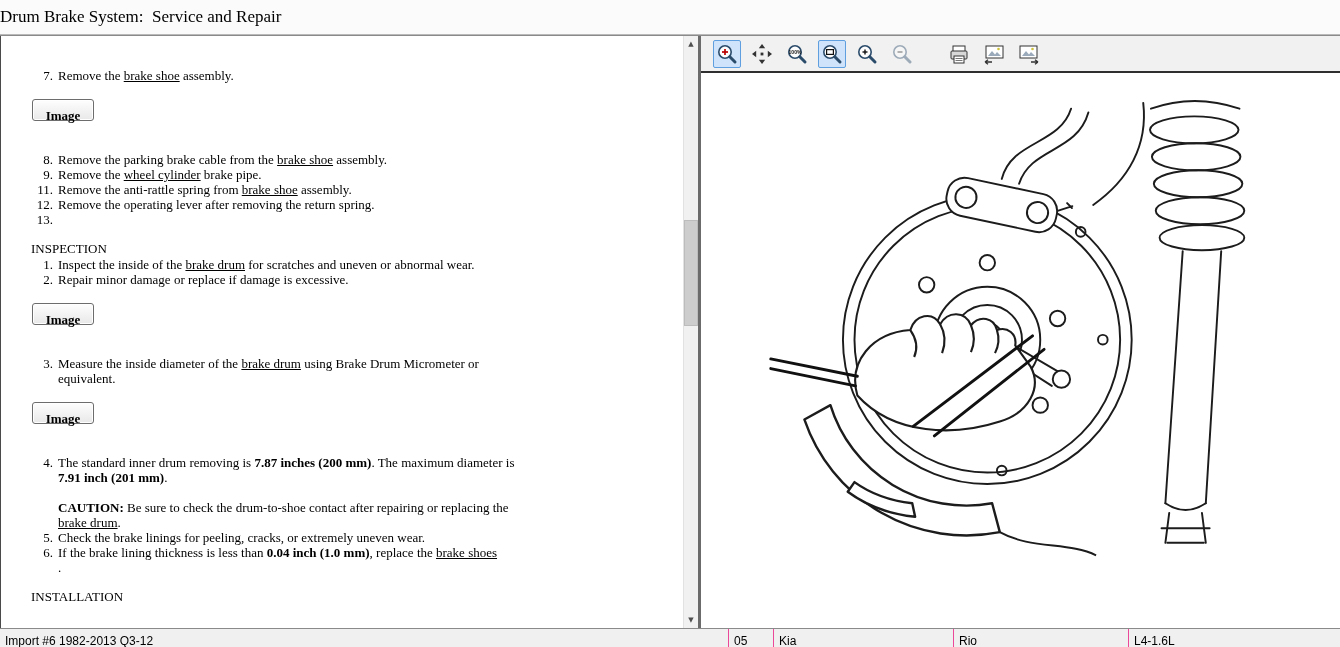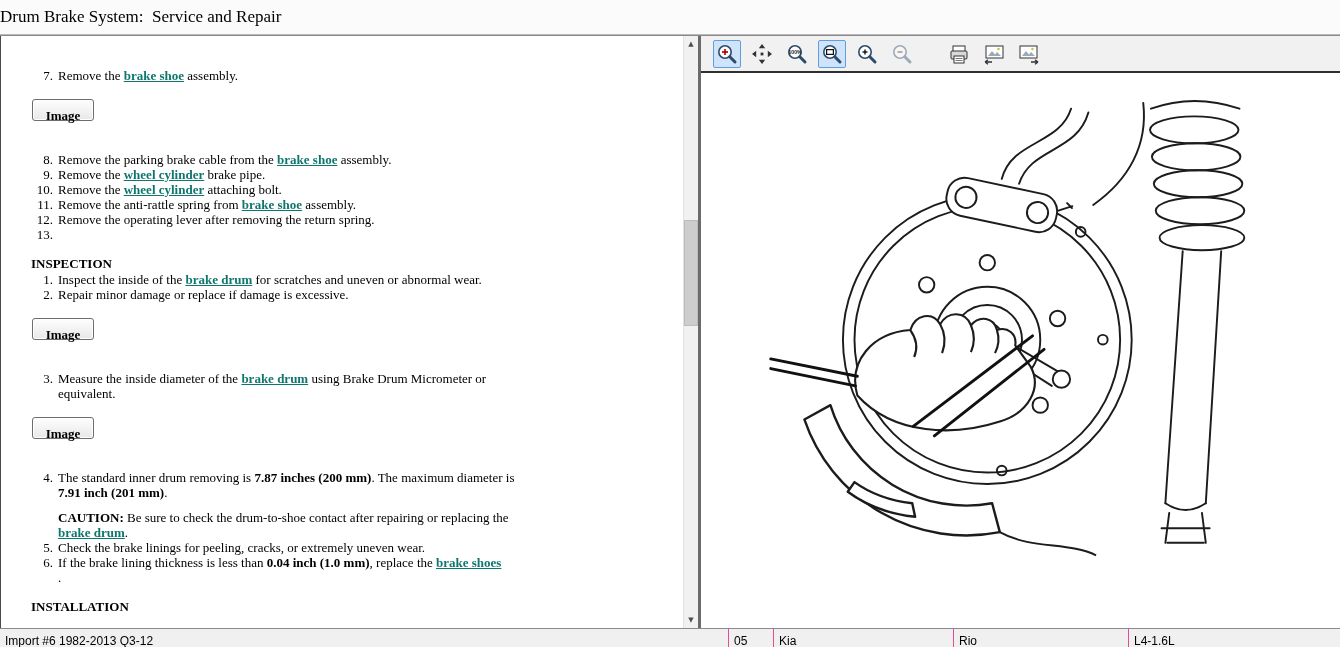--- a/index.html
+++ b/index.html
@@ -23,33 +23,33 @@
     width:698px; background:#fff; display:flex;
     border-left:1px solid #4a4a4a;
   }
   .doc {
     flex:1; padding:32px 6px 0 30px;
     font-size:13px; line-height:15px; overflow:hidden;
   }
   .doc-item { display:flex; }
   .doc-num { width:27px; flex:none; text-align:right; padding-right:5px; }
   .doc-text { max-width:460px; }
-  .doc-heading { font-weight:bold; margin:14px 0 1px 0; }
+  .doc-heading { font-weight:normal; margin:14px 0 1px 0; }
   .img-btn-row { margin:16px 0 29px 1px; }
   .img-btn {
     font-family:"Liberation Serif", serif; font-weight:bold; font-size:13px;
     width:62px; height:22px;
     background:linear-gradient(#fefefe,#e8e8e8);
     border:1px solid #6d6d6d; border-radius:3px;
     box-shadow:inset 0 0 0 1px #fff;
     cursor:pointer; padding:8px;
   }
-  .doc-par { margin-top:10px; }
+  .doc-par { margin-top:15px; }
   .doc-par.tight { margin-top:0; }
-  .doc-link { color:#0f766e; font-weight:bold; text-decoration:underline; cursor:pointer; }
+  .doc-link { color:#000000; font-weight:normal; text-decoration:underline; cursor:pointer; }
   .b { font-weight:bold; }
   
   .scrollbar {
     width:15px; background:#f1f1f1; border-left:1px solid #e2e2e2;
     display:flex; flex-direction:column;
   }
   .sb-arrow {
     height:16px; display:flex; align-items:center; justify-content:center;
     font-size:7px; color:#4f4f4f; cursor:pointer;
     font-family:"DejaVu Sans", sans-serif;
@@ -109,24 +109,20 @@
           <span class="doc-text"><span>Remove the </span><a class="doc-link" href="#">brake shoe</a><span> assembly.</span></span>
         </div>
         <div class="img-btn-row"><button class="img-btn">Image</button></div>
         <div class="doc-item">
           <span class="doc-num">8.</span>
           <span class="doc-text"><span>Remove the parking brake cable from the </span><a class="doc-link" href="#">brake shoe</a><span> assembly.</span></span>
         </div>
         <div class="doc-item">
           <span class="doc-num">9.</span>
           <span class="doc-text"><span>Remove the </span><a class="doc-link" href="#">wheel cylinder</a><span> brake pipe.</span></span>
-        </div>
-        <div class="doc-item">
-          <span class="doc-num">10.</span>
-          <span class="doc-text"><span>Remove the </span><a class="doc-link" href="#">wheel cylinder</a><span> attaching bolt.</span></span>
         </div>
         <div class="doc-item">
           <span class="doc-num">11.</span>
           <span class="doc-text"><span>Remove the anti-rattle spring from </span><a class="doc-link" href="#">brake shoe</a><span> assembly.</span></span>
         </div>
         <div class="doc-item">
           <span class="doc-num">12.</span>
           <span class="doc-text"><span>Remove the operating lever after removing the return spring.</span></span>
         </div>
         <div class="doc-item">

